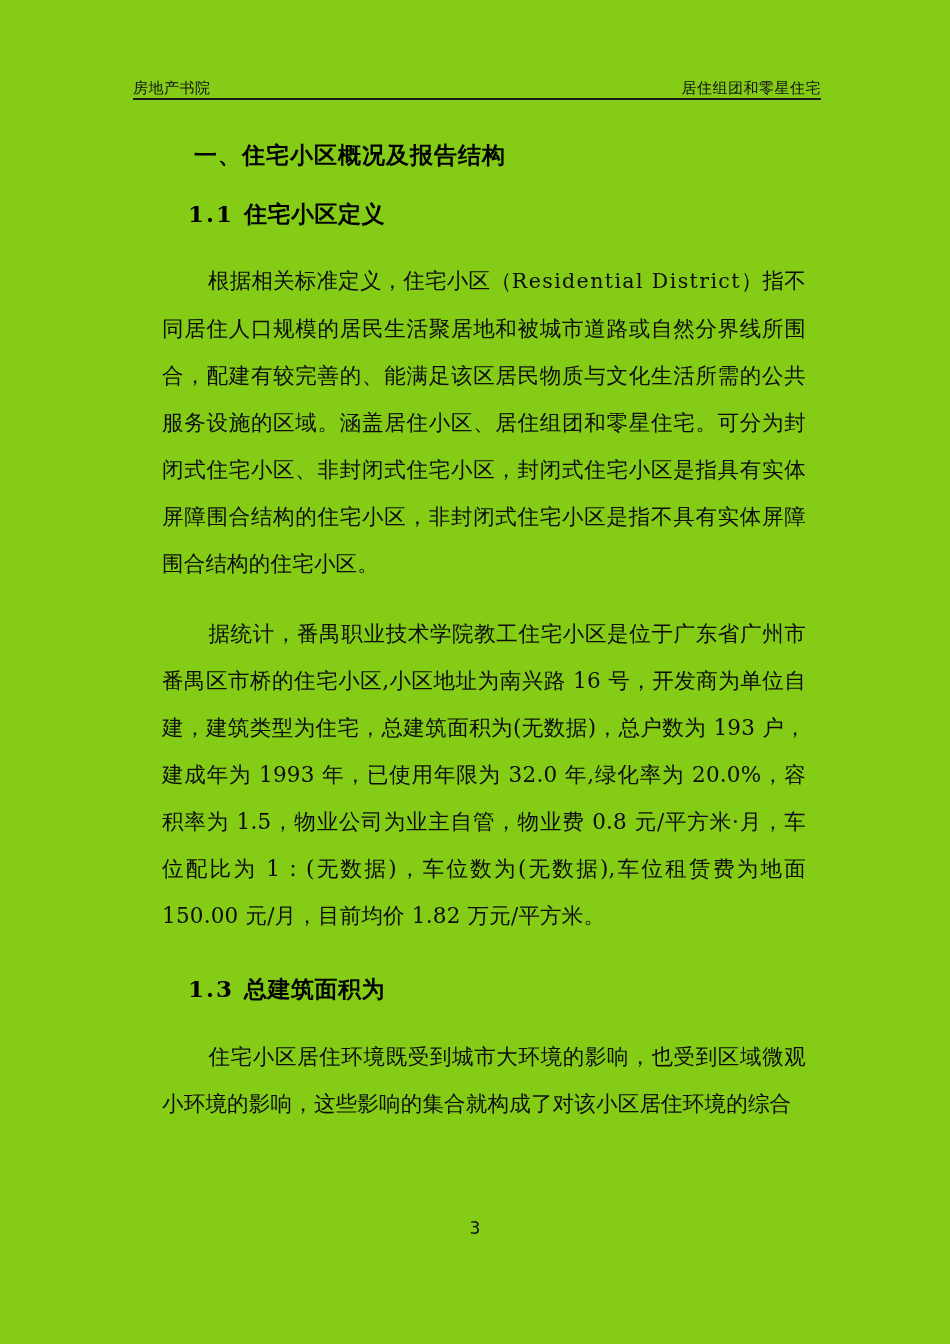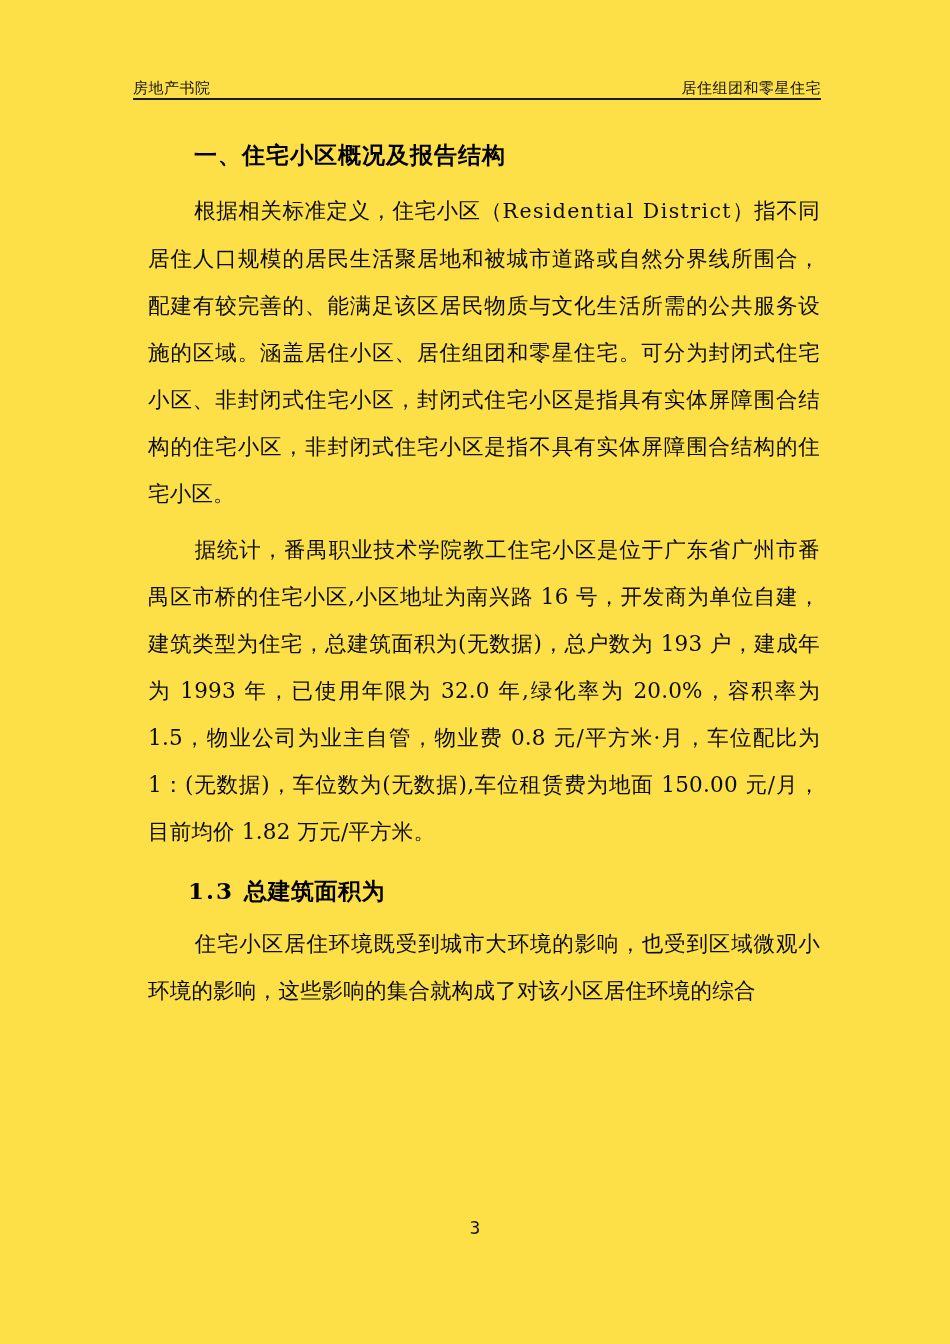--- a/index.html
+++ b/index.html
@@ -8,21 +8,21 @@
     background: #ffffff;
   }
   body {
     font-family: "DejaVu Serif", serif;
     color: #000000;
   }
   .page {
     position: relative;
     width: 950px;
     height: 1344px;
-    background: #fde047;
+    background: #84cc16;
     overflow: hidden;
     box-sizing: border-box;
   }
 
   
   .page-header {
     position: absolute;
     left: 133px;
     top: 70px;
     width: 688px;
@@ -75,21 +75,21 @@
   h2.doc-h2 .numlabel {
     font-family: "DejaVu Serif", serif;
     font-weight: bold;
     letter-spacing: 2px;
     margin-right: 10px;
   }
 
   p.body-par {
     font-size: 21.5px;
     line-height: 47px;
-    margin: 0;
+    margin: 14px;
     padding: 9px 0 0 0;
     text-align: justify;
     text-justify: inter-character;
     letter-spacing: 0.2px;
     color: #0c0c0c;
     font-family: "DejaVu Serif", serif;
   }
   p.body-par .indent {
     display: inline-block;
     width: 46px;
@@ -119,20 +119,23 @@
 
   <div class="page-header">
     <span class="header-left">房地产书院</span>
     <span class="header-right">居住组团和零星住宅</span>
   </div>
 
   <div class="content">
 
     <h1 class="doc-h1">一、住宅小区概况及报告结构</h1>
 
+    <h2 class="doc-h2">
+      <span class="numlabel">1.1</span><span>住宅小区定义</span>
+    </h2>
 
     <p class="body-par"><span class="indent"></span><span>根据相关标准定义，住宅小区（</span><span class="lat">Residential District</span><span>）指不同居住人口规模的居民生活聚居地和被城市道路或自然分界线所围合，配建有较完善的、能满足该区居民物质与文化生活所需的公共服务设施的区域。涵盖居住小区、居住组团和零星住宅。可分为封闭式住宅小区、非封闭式住宅小区，封闭式住宅小区是指具有实体屏障围合结构的住宅小区，非封闭式住宅小区是指不具有实体屏障围合结构的住宅小区。</span></p>
 
 
     <p class="body-par"><span class="indent"></span><span>据统计，番禺职业技术学院教工住宅小区是位于广东省广州市番禺区市桥的住宅小区,小区地址为南兴路 16 号，开发商为单位自建，建筑类型为住宅，总建筑面积为(无数据)，总户数为 193 户，建成年为 1993 年，已使用年限为 32.0 年,绿化率为 20.0%，容积率为 1.5，物业公司为业主自管，物业费 0.8 元/平方米·月，车位配比为 1：(无数据)，车位数为(无数据),车位租赁费为地面 150.00 元/月，目前均价 1.82 万元/平方米。</span></p>
 
     <h2 class="doc-h2">
       <span class="numlabel">1.3</span><span>总建筑面积为</span>
     </h2>
 

